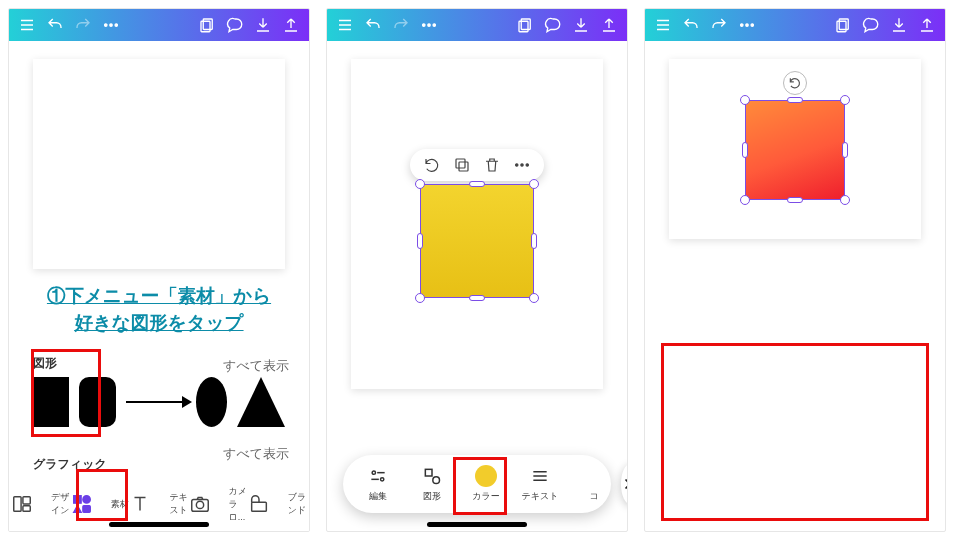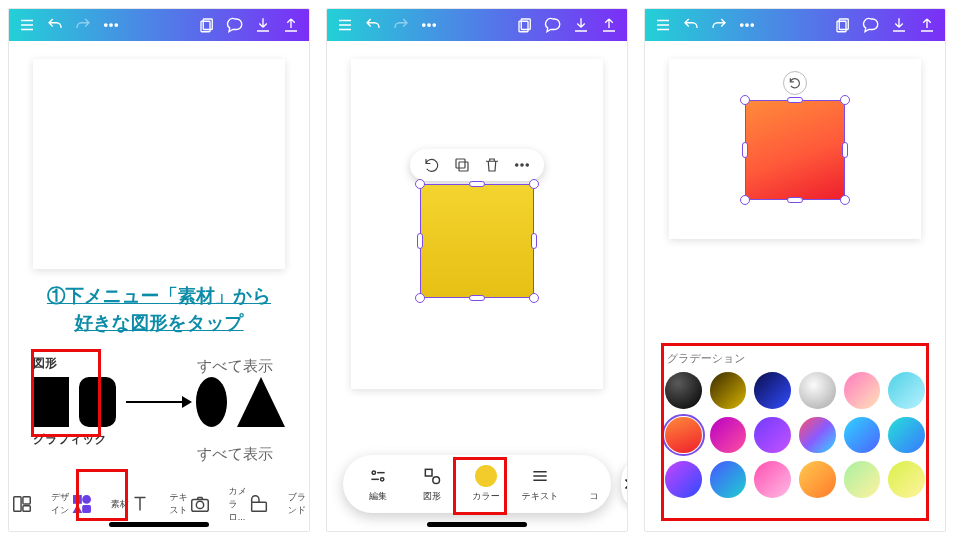--- a/index.html
+++ b/index.html
@@ -57,21 +57,21 @@
       -2px -2px #fff,2px 2px #fff,-2px 2px #fff,2px -2px #fff;
     white-space:pre-line;
     pointer-events:none;
   }
   .p1 .instr{top:274px;text-decoration:underline;}
   .p2 .instr{top:280px;}
   .p3 .instr{top:250px;font-size:17.5px;}
 
   
   .subhead{position:absolute;left:24px;font-size:12px;font-weight:600;color:#333;}
-  .viewall{position:absolute;right:36px;font-size:15px;color:#666;margin-left:40px;}
+  .viewall{position:absolute;right:20px;font-size:13px;color:#666;margin-left:40px;}
   .shapes-row{
     position:absolute;left:24px;right:24px;height:58px;
     display:flex;align-items:center;gap:10px;
   }
   .shape-sq{width:58px;height:50px;background:#000;}
   .shape-rr{width:58px;height:50px;background:#000;border-radius:10px;}
   .shape-line{flex:0 0 60px;height:2px;background:#000;position:relative;}
   .shape-line::after{content:"";position:absolute;right:-6px;top:-5px;border-left:10px solid #000;border-top:6px solid transparent;border-bottom:6px solid transparent;}
   .shape-ci{width:50px;height:50px;background:#000;border-radius:50%;}
   .shape-tri{width:0;height:0;border-left:24px solid transparent;border-right:24px solid transparent;border-bottom:50px solid #000;}
@@ -218,21 +218,21 @@
     <div class="subhead" style="top:346px">図形</div>
     <div class="viewall" style="top:348px">すべて表示</div>
     <div class="shapes-row" style="top:364px">
       <div class="shape-sq"></div>
       <div class="shape-rr"></div>
       <div class="shape-line"></div>
       <div class="shape-ci"></div>
       <div class="shape-tri"></div>
     </div>
 
-    <div class="subhead" style="top:422px">グラフィック</div>
+    <div class="subhead" style="top:447px">グラフィック</div>
     <div class="viewall" style="top:436px">すべて表示</div>
 
     <div class="bottom-tabs" id="p1tabs">
         <div class="btab">
           <span class="bi">
             <svg viewBox="0 0 24 24">
               <rect x="3" y="4" width="8" height="16" rx="1"></rect>
               <rect x="13" y="4" width="8" height="8" rx="1"></rect>
               <rect x="13" y="14" width="8" height="6" rx="1"></rect>
             </svg>
@@ -486,40 +486,17 @@
         <span class="handle h-bl"></span>
         <span class="handle h-br"></span>
         <span class="mh h top"></span>
         <span class="mh h bot"></span>
         <span class="mh v l"></span>
         <span class="mh v r"></span>
       </div>
     </div>
 
 
-    <div class="palette">
-      <div class="pal-title">グラデーション</div>
-      <div class="pal-grid" id="swatches">
-          <div class="sw" style="background: radial-gradient(circle at 35% 30%, rgb(90, 90, 90), rgb(0, 0, 0));"></div>
-          <div class="sw" style="background: linear-gradient(135deg, rgb(58, 42, 0), rgb(216, 180, 0));"></div>
-          <div class="sw" style="background: linear-gradient(135deg, rgb(10, 13, 77), rgb(50, 77, 255));"></div>
-          <div class="sw" style="background: radial-gradient(circle at 40% 35%, rgb(251, 251, 251), rgb(165, 165, 165));"></div>
-          <div class="sw" style="background: linear-gradient(135deg, rgb(255, 123, 192), rgb(255, 226, 184));"></div>
-          <div class="sw" style="background: linear-gradient(135deg, rgb(79, 209, 230), rgb(183, 242, 255));"></div>
-          <div class="sw sel" style="background: linear-gradient(160deg, rgb(255, 138, 58), rgb(239, 31, 45));"></div>
-          <div class="sw" style="background: linear-gradient(135deg, rgb(184, 0, 196), rgb(255, 79, 160));"></div>
-          <div class="sw" style="background: linear-gradient(135deg, rgb(113, 59, 255), rgb(197, 82, 255));"></div>
-          <div class="sw" style="background: linear-gradient(135deg, rgb(255, 79, 106), rgb(138, 91, 255), rgb(47, 215, 255));"></div>
-          <div class="sw" style="background: linear-gradient(135deg, rgb(48, 211, 255), rgb(76, 99, 255));"></div>
-          <div class="sw" style="background: linear-gradient(135deg, rgb(38, 224, 217), rgb(57, 120, 255));"></div>
-          <div class="sw" style="background: linear-gradient(135deg, rgb(198, 68, 255), rgb(47, 75, 255));"></div>
-          <div class="sw" style="background: linear-gradient(135deg, rgb(69, 88, 255), rgb(30, 207, 208));"></div>
-          <div class="sw" style="background: linear-gradient(135deg, rgb(255, 79, 176), rgb(255, 187, 230));"></div>
-          <div class="sw" style="background: linear-gradient(135deg, rgb(255, 201, 79), rgb(255, 123, 42));"></div>
-          <div class="sw" style="background: linear-gradient(135deg, rgb(168, 240, 160), rgb(255, 242, 160));"></div>
-          <div class="sw" style="background: linear-gradient(135deg, rgb(217, 240, 72), rgb(255, 244, 160));"></div>
-        </div>
-    </div>
 
     <div class="hl" style="left:16px;top:334px;right:16px;bottom:10px"></div>
   </div>
 
 </div>
 
 </body></html>

